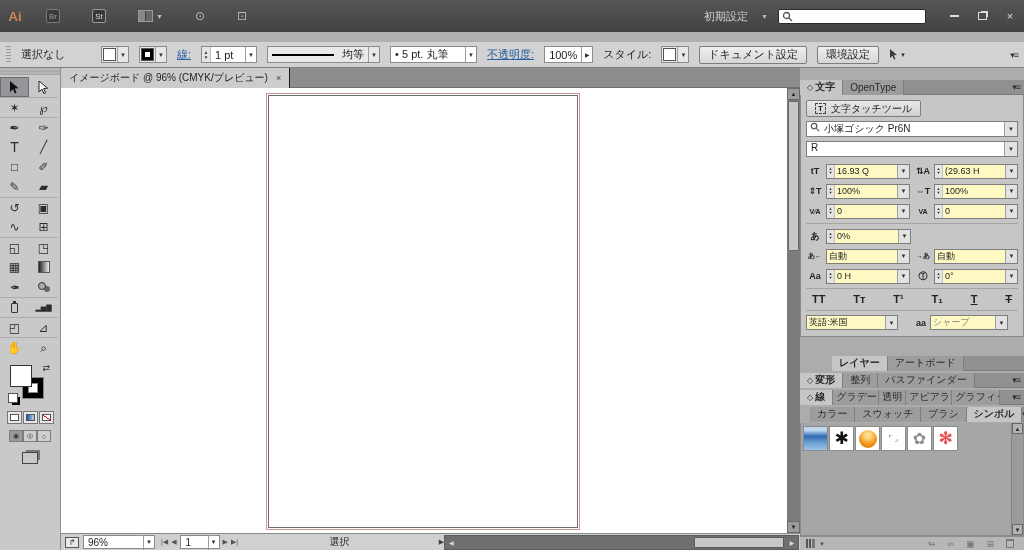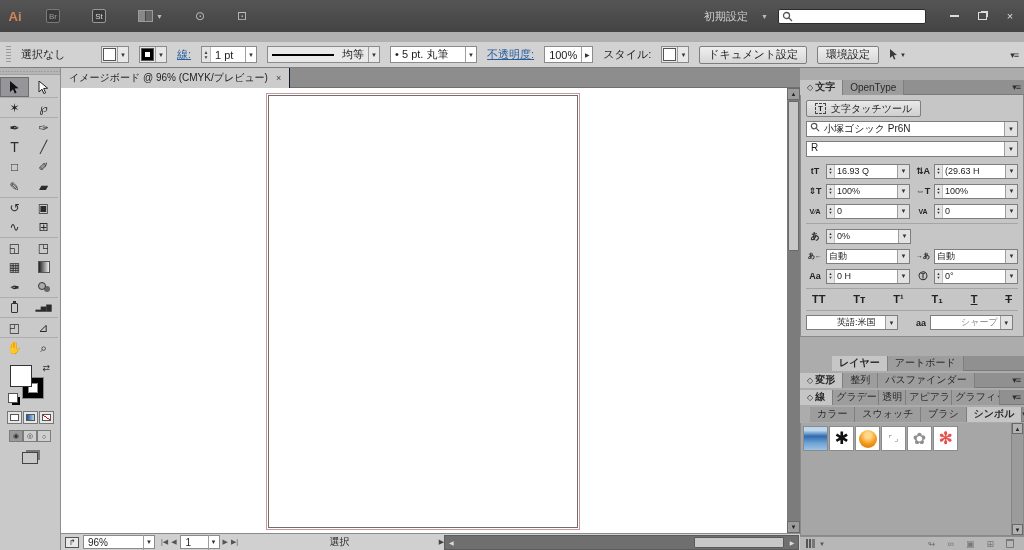--- a/index.html
+++ b/index.html
@@ -143,32 +143,32 @@
     background:linear-gradient(#e9e9e9,#cfcfcf); height:17px; padding:0 8px; margin:2px 0 4px; border-radius:2px; }
   .ttt-ic { width:11px; height:11px; border:1px dashed #444; display:flex; align-items:center;
     justify-content:center; font-size:8px; font-weight:bold; }
   .wfield { display:flex; align-items:flex-start; border:1px solid #7e7e7e; background:#fff; height:16px; margin-bottom:4px; }
   .wfield .txt { flex:1; padding:0 4px; white-space:nowrap; overflow:hidden; }
   .ddbtn { width:13px; align-self:stretch; border-left:1px solid #9e9e9e; background:#e2e2e2;
     display:flex; align-items:center; justify-content:center; font-size:6px; color:#333; }
   .crow { display:flex; align-items:center; height:20px; gap:4px; }
   .chalf { display:flex; align-items:center; gap:2px; width:105px; }
   .cicon { width:18px; text-align:center; font-size:9px; color:#222; font-weight:bold; white-space:nowrap; }
-  .cfield { display:flex; align-items:center; border:1px solid #7e7e7e; background:#ffffff; height:15px; flex:1; }
+  .cfield { display:flex; align-items:center; border:1px solid #7e7e7e; background:#fef9c3; height:15px; flex:1; }
   .cfield .txt { flex:1; padding:0 2px; white-space:nowrap; overflow:hidden; font-size:9px; }
   .cfield .ddbtn { width:12px; }
   .cstep { display:flex; flex-direction:column; width:8px; font-size:4px; line-height:4px;
     text-align:center; color:#333; background:#e4e4e4; border-right:1px solid #c2c2c2; align-self:stretch; justify-content:center; }
   .divider { border-top:1px solid #a5a5a5; margin:2px 0; }
   .ttrow { display:flex; align-items:center; justify-content:space-between; padding:2px 6px 3px; }
   .ttbtn { font-size:11px; color:#222; font-weight:bold; }
   .ttbtn.u { text-decoration:underline; }
   .ttbtn.s { text-decoration:line-through; }
   .langrow { display:flex; align-items:center; gap:4px; padding-top:2px; }
-  .langrow .cfield { height:15px;padding-left:28px; }
+  .langrow .cfield { height:15px; }
   .aa { font-size:9px; font-weight:bold; color:#222; }
   .tabgroup { position:absolute; left:0; width:224px; }
   .symbolsbody { position:absolute; left:0; top:355px; width:224px; height:113px;
     background:#a6a6a6; border:1px solid #8a8a8a; border-top:none; }
   .sym-scroll { position:absolute; right:0; top:0; bottom:0; width:12px; background:#9b9b9b; border-left:1px solid #858585; }
   .sym-scroll .vs-btn { height:11px; background:#b2b2b2; }
   .sym-scroll .dn { position:absolute; bottom:0; width:100%; }
   .symrow { display:flex; gap:1px; padding:3px 2px; }
   .sym { width:25px; height:25px; background:#fff; border:1px solid #8b8b8b;
     display:flex; align-items:center; justify-content:center; overflow:hidden; }

